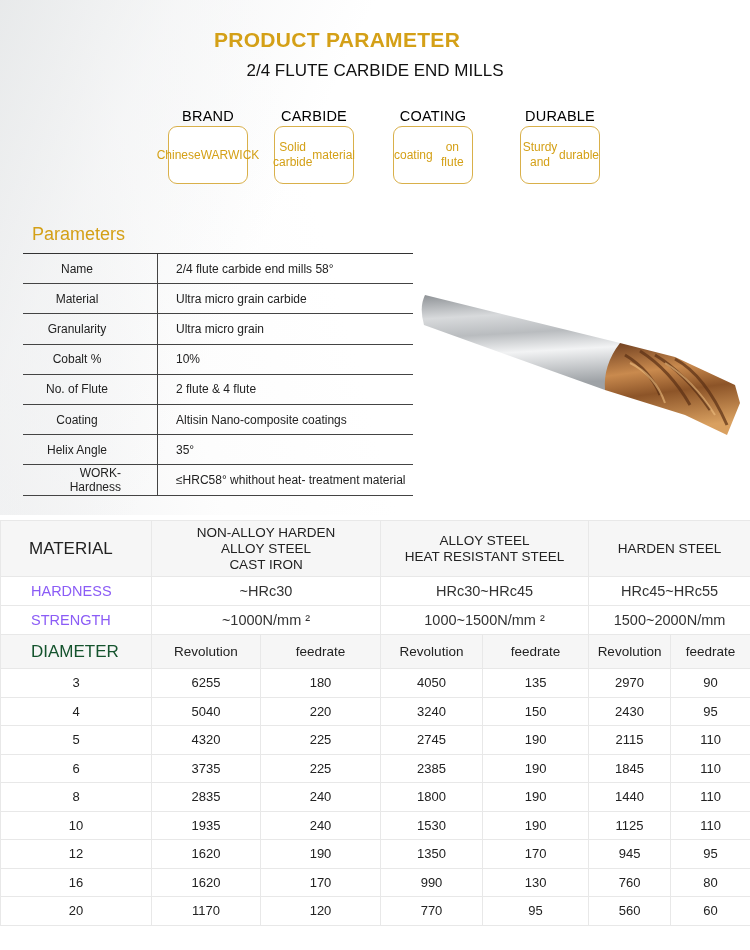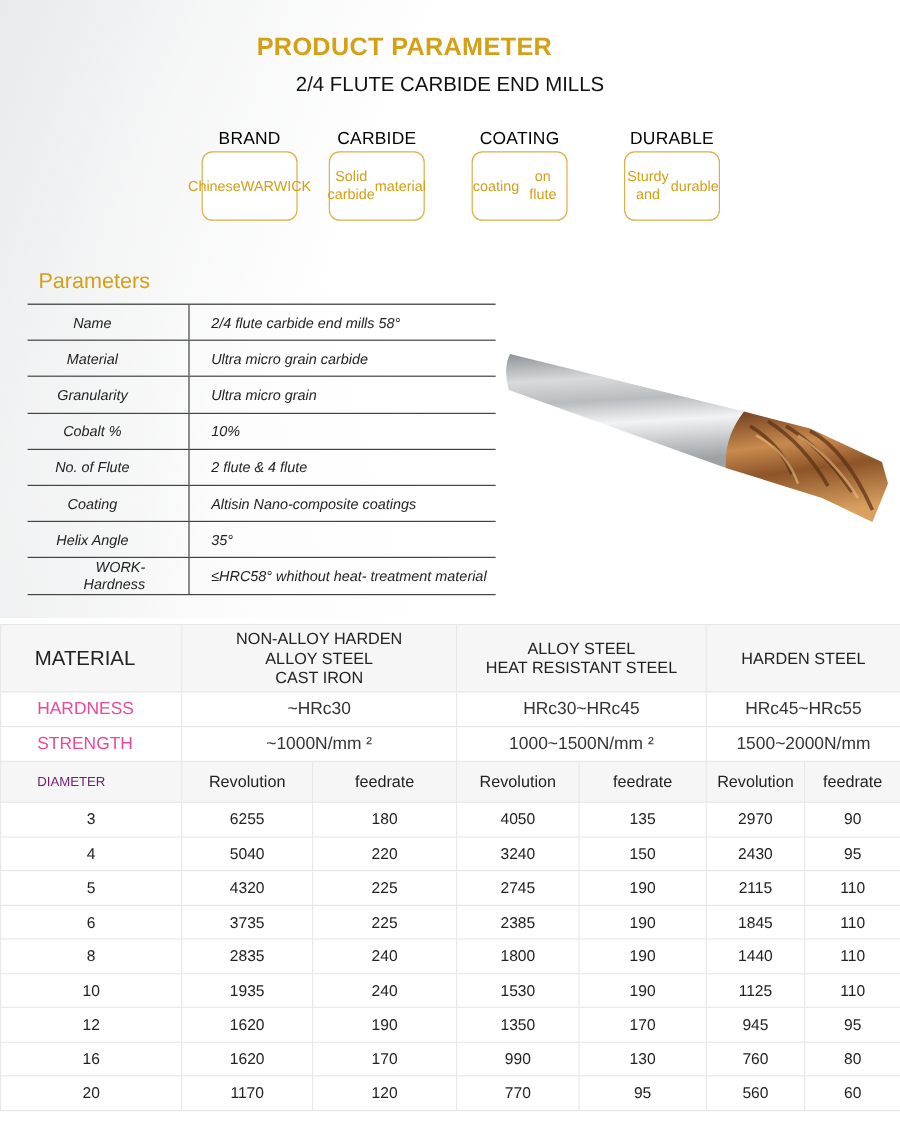--- a/index.html
+++ b/index.html
@@ -32,44 +32,44 @@
       display: flex; align-items: center; justify-content: center; flex-direction: row;
     }
 
     .params-title {
       position: absolute; left: 32px; top: 224px; color: #d4a017; font-size: 18px;
     }
     .param-table {
       position: absolute; left: 23px; top: 253px; width: 390px;
       border-top: 1.5px solid #333;
     }
-    .param-row { display: flex; border-bottom: 1.5px solid #444; height: 30.2px; align-items: center; font-style: italic; }
+    .param-row { display: flex; border-bottom: 1.5px solid #444; height: 30.2px; align-items: center; }
     .param-row .p-name {
       width: 135px; text-align: right; padding-right: 36px; font-size: 12px; color: #222;
       height: 100%; display: flex; align-items: center; justify-content: center;
       border-right: 1.5px solid #444; padding-left: 10px;
     }
     .param-row .p-val { padding-left: 18px; font-size: 12px; color: #222; }
 
     .tool-img { position: absolute; left: 415px; top: 285px; width: 335px; height: 190px; }
 
     .speed-table {
       position: absolute; left: 0; top: 520px; width: 750px;
       border-collapse: collapse; table-layout: fixed;
     }
     .speed-table td {
       border: 1px solid #e8e8e8; text-align: center; color: #222; font-size: 13px;
       padding: 0;
     }
     .speed-table .hdr td { background: #f6f6f6; }
     .speed-table .row-head { font-size: 17px; color: #222; text-align: left; padding-left: 28px; }
-    .speed-table .row-sub { font-size: 14.5px; color: #ec4899; text-align: left; padding-left: 30px; }
+    .speed-table .row-sub { font-size: 14.5px; color: #8b5cf6; text-align: left; padding-left: 30px; }
     .speed-table .material-name { font-size: 13.5px; line-height: 16px; color: #222; }
     .speed-table .prop-val { font-size: 14.5px; color: #333; }
-    .speed-table .diam-head { font-size: 11px; color: #701a75; text-align: left; padding-left: 30px; }
+    .speed-table .diam-head { font-size: 17px; color: #14532d; text-align: left; padding-left: 30px; }
     .speed-table .col-head { font-size: 13.5px; color: #222; }
     .speed-table .dat td { font-size: 13px; color: #222; height: 28.5px; }
   </style>
 </head>
 <body>
 
 <div class="top-bg"></div>
 
 <div class="title">PRODUCT PARAMETER</div>
 <div class="subtitle">2/4 FLUTE CARBIDE END MILLS</div>

